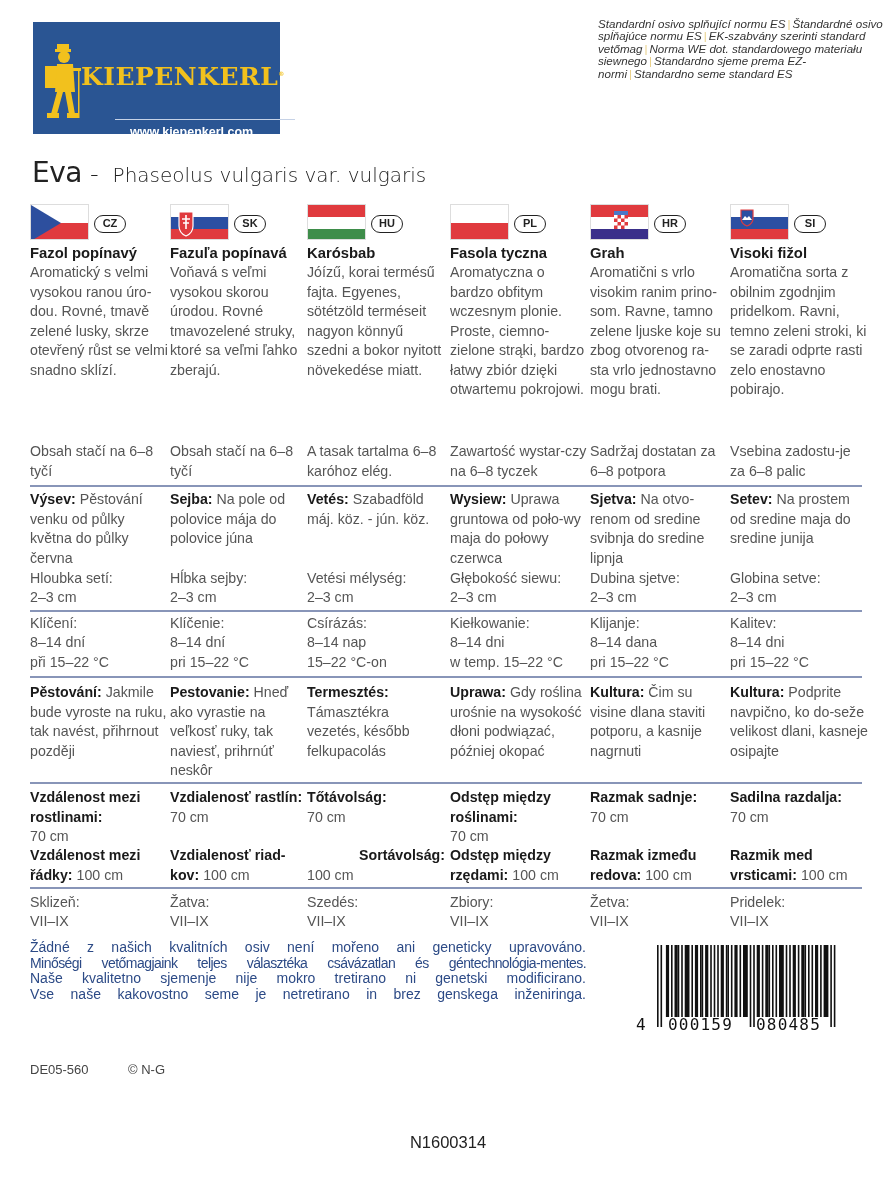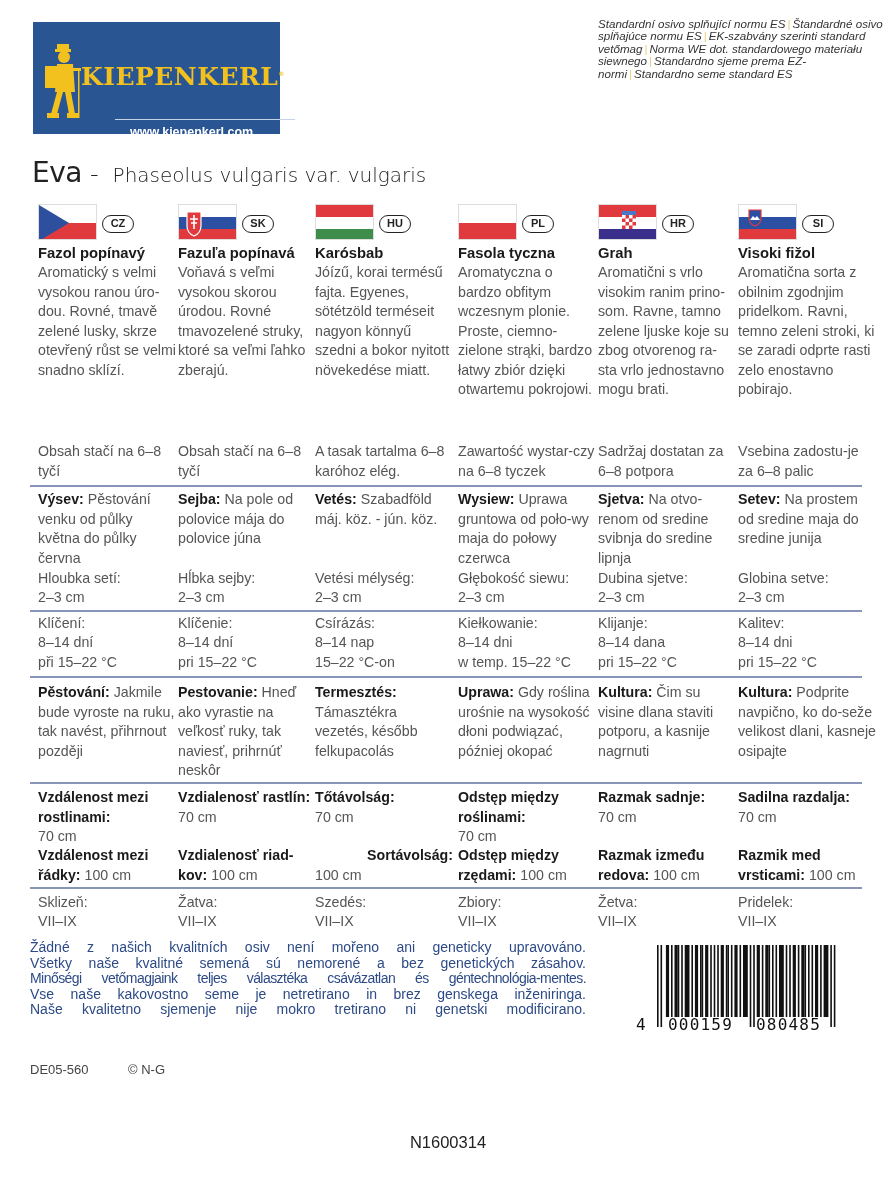--- a/index.html
+++ b/index.html
@@ -15,21 +15,21 @@
 
   .standards { position: absolute; left: 598px; top: 18px; width: 290px; font-size: 11.6px; line-height: 12.4px; font-style: italic; color: #333; }
   .standards .sep { color: #e8cf86; font-style: normal; padding: 0 2px; }
 
   .title { position: absolute; left: 32px; top: 156px; font-family: "DejaVu Sans", sans-serif; font-weight: 200; color: #222; white-space: nowrap; }
   .title .name { font-size: 28px; font-weight: normal; letter-spacing: -0.5px; }
   .title .dash { font-size: 24px; margin: 0 14px 0 8px; }
   .title .latin { font-size: 20px; }
 
   .cols { position: absolute; left: 30px; top: 204px; width: 840px; }
-  .col { position: absolute; top: 0; width: 140px; margin-left: 8px; }
+  .col { position: absolute; top: 0; width: 140px; }
   .flagrow { height: 38px; position: relative; }
   .flag { position: absolute; left: 0; top: 0; width: 59px; height: 36px; overflow: hidden; border: 1px solid #ddd; }
   .code { position: absolute; left: 64px; top: 11px; width: 32px; height: 18px; border: 1.6px solid #222; border-radius: 9px; font-size: 11px; font-weight: bold; text-align: center; line-height: 15px; color: #222; }
 
   .cell { position: absolute; font-size: 14.2px; line-height: 19.5px; color: #555; }
   .cell b, .cell .b { font-weight: bold; color: #1a1a1a; }
   .vname { font-weight: bold; color: #1a1a1a; font-size: 14.8px; }
 
   .hr { position: absolute; left: 30px; width: 832px; height: 1.5px; background: #8895b8; }
 
@@ -237,24 +237,23 @@
   </div>
 
 <div class="hr" style="top:485px"></div>
 <div class="hr" style="top:610px"></div>
 <div class="hr" style="top:676px"></div>
 <div class="hr" style="top:782px"></div>
 <div class="hr" style="top:887px"></div>
 
 <div class="gmo">
   <span class="line">Žádné z našich kvalitních osiv není mořeno ani geneticky upravováno.</span>
-  <span class="line">Všetky naše kvalitné semená sú nemorené a bez genetických zásahov.</span>
   <span class="line" style="letter-spacing:-0.55px">Minőségi vetőmagjaink teljes választéka csávázatlan és géntechnológia-mentes.</span>
+  <span class="line">Naše kvalitetno sjemenje nije mokro tretirano ni genetski modificirano.</span>
   <span class="line">Vse naše kakovostno seme je netretirano in brez genskega inženiringa.</span>
-  <span class="line">Naše kvalitetno sjemenje nije mokro tretirano ni genetski modificirano.</span>
 </div>
 <div class="foot" style="left:30px">DE05-560</div>
 <div class="foot" style="left:128px">© N-G</div>
 
 <svg class="barcode" viewBox="0 0 185 82" id="barcode">
     <rect x="2" y="0" width="1.6" height="82" fill="#111"></rect>
     <rect x="5.5" y="0" width="1.6" height="82" fill="#111"></rect>
     <rect x="10.9" y="0" width="3.2" height="72" fill="#111"></rect>
     <rect x="16" y="0" width="1.6" height="72" fill="#111"></rect>
     <rect x="19.5" y="0" width="3.2" height="72" fill="#111"></rect>

